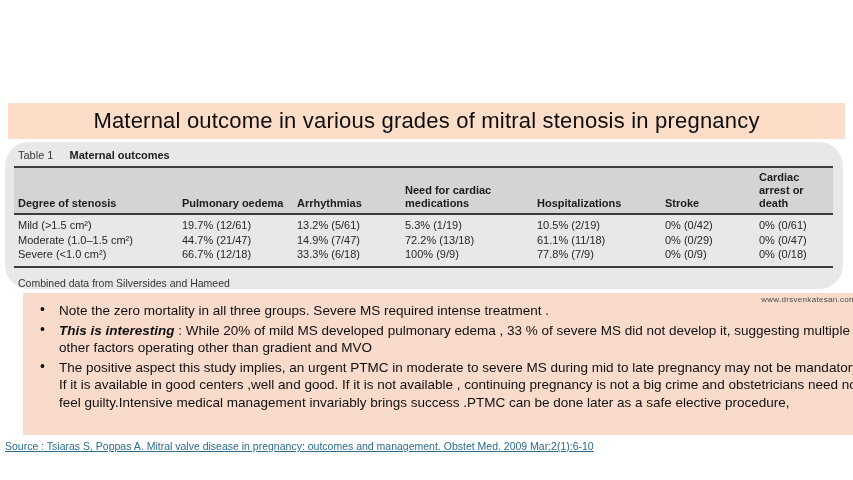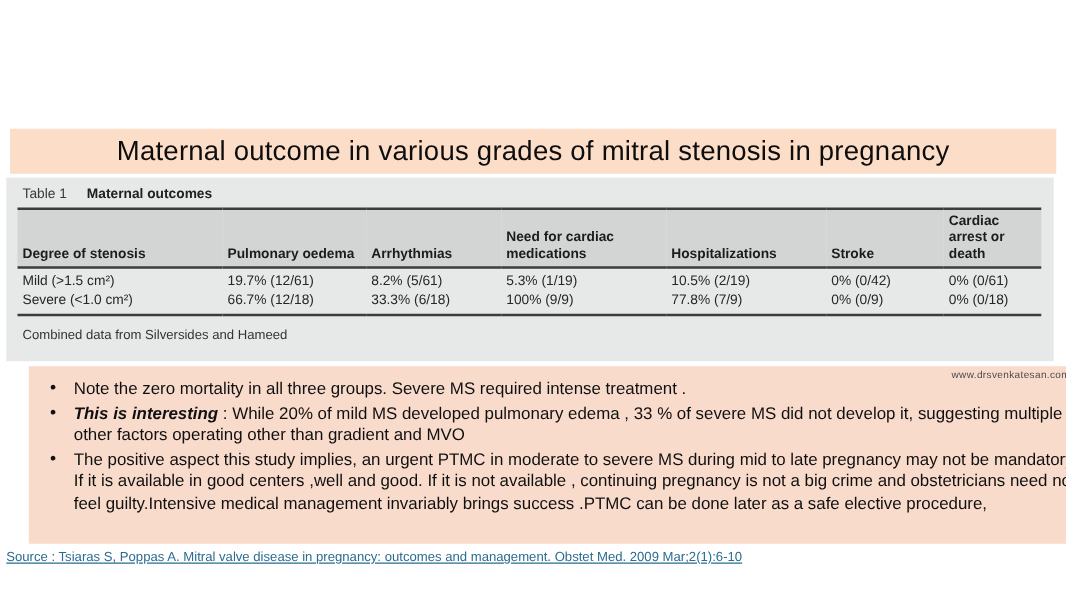--- a/index.html
+++ b/index.html
@@ -21,20 +21,21 @@
   .title-bar h1 {
     margin:0; font-size:22px; font-weight:normal; color:#0d0d0d;
     letter-spacing:0.2px; white-space:nowrap;
   }
 
   
   .table-panel {
     position:absolute; left:5px; top:142px;
     width:838px; height:147px;
     background:#e7e9e8;
+    border-radius:24px;
   }
   .caption {
     padding:7px 0 5px 13px;
     font-size:11px; color:#3a3a3a;
   }
   .cap-label { margin-right:16px; }
   .cap-title { font-weight:bold; color:#202020; }
 
   table.outcomes {
     border-collapse:collapse; table-layout:fixed;
@@ -127,25 +128,34 @@
           <th>Need for cardiac medications</th>
           <th>Hospitalizations</th>
           <th>Stroke</th>
           <th>Cardiac arrest or death</th>
         </tr>
     </thead>
     <tbody id="table-body">
         <tr>
           <td>Mild (&gt;1.5 cm²)</td>
           <td>19.7% (12/61)</td>
-          <td>8.2% (5/61)</td>
+          <td>13.2% (5/61)</td>
           <td>5.3% (1/19)</td>
           <td>10.5% (2/19)</td>
           <td>0% (0/42)</td>
           <td>0% (0/61)</td>
+        </tr>
+        <tr>
+          <td>Moderate (1.0–1.5 cm²)</td>
+          <td>44.7% (21/47)</td>
+          <td>14.9% (7/47)</td>
+          <td>72.2% (13/18)</td>
+          <td>61.1% (11/18)</td>
+          <td>0% (0/29)</td>
+          <td>0% (0/47)</td>
         </tr>
         <tr>
           <td>Severe (&lt;1.0 cm²)</td>
           <td>66.7% (12/18)</td>
           <td>33.3% (6/18)</td>
           <td>100% (9/9)</td>
           <td>77.8% (7/9)</td>
           <td>0% (0/9)</td>
           <td>0% (0/18)</td>
         </tr>

